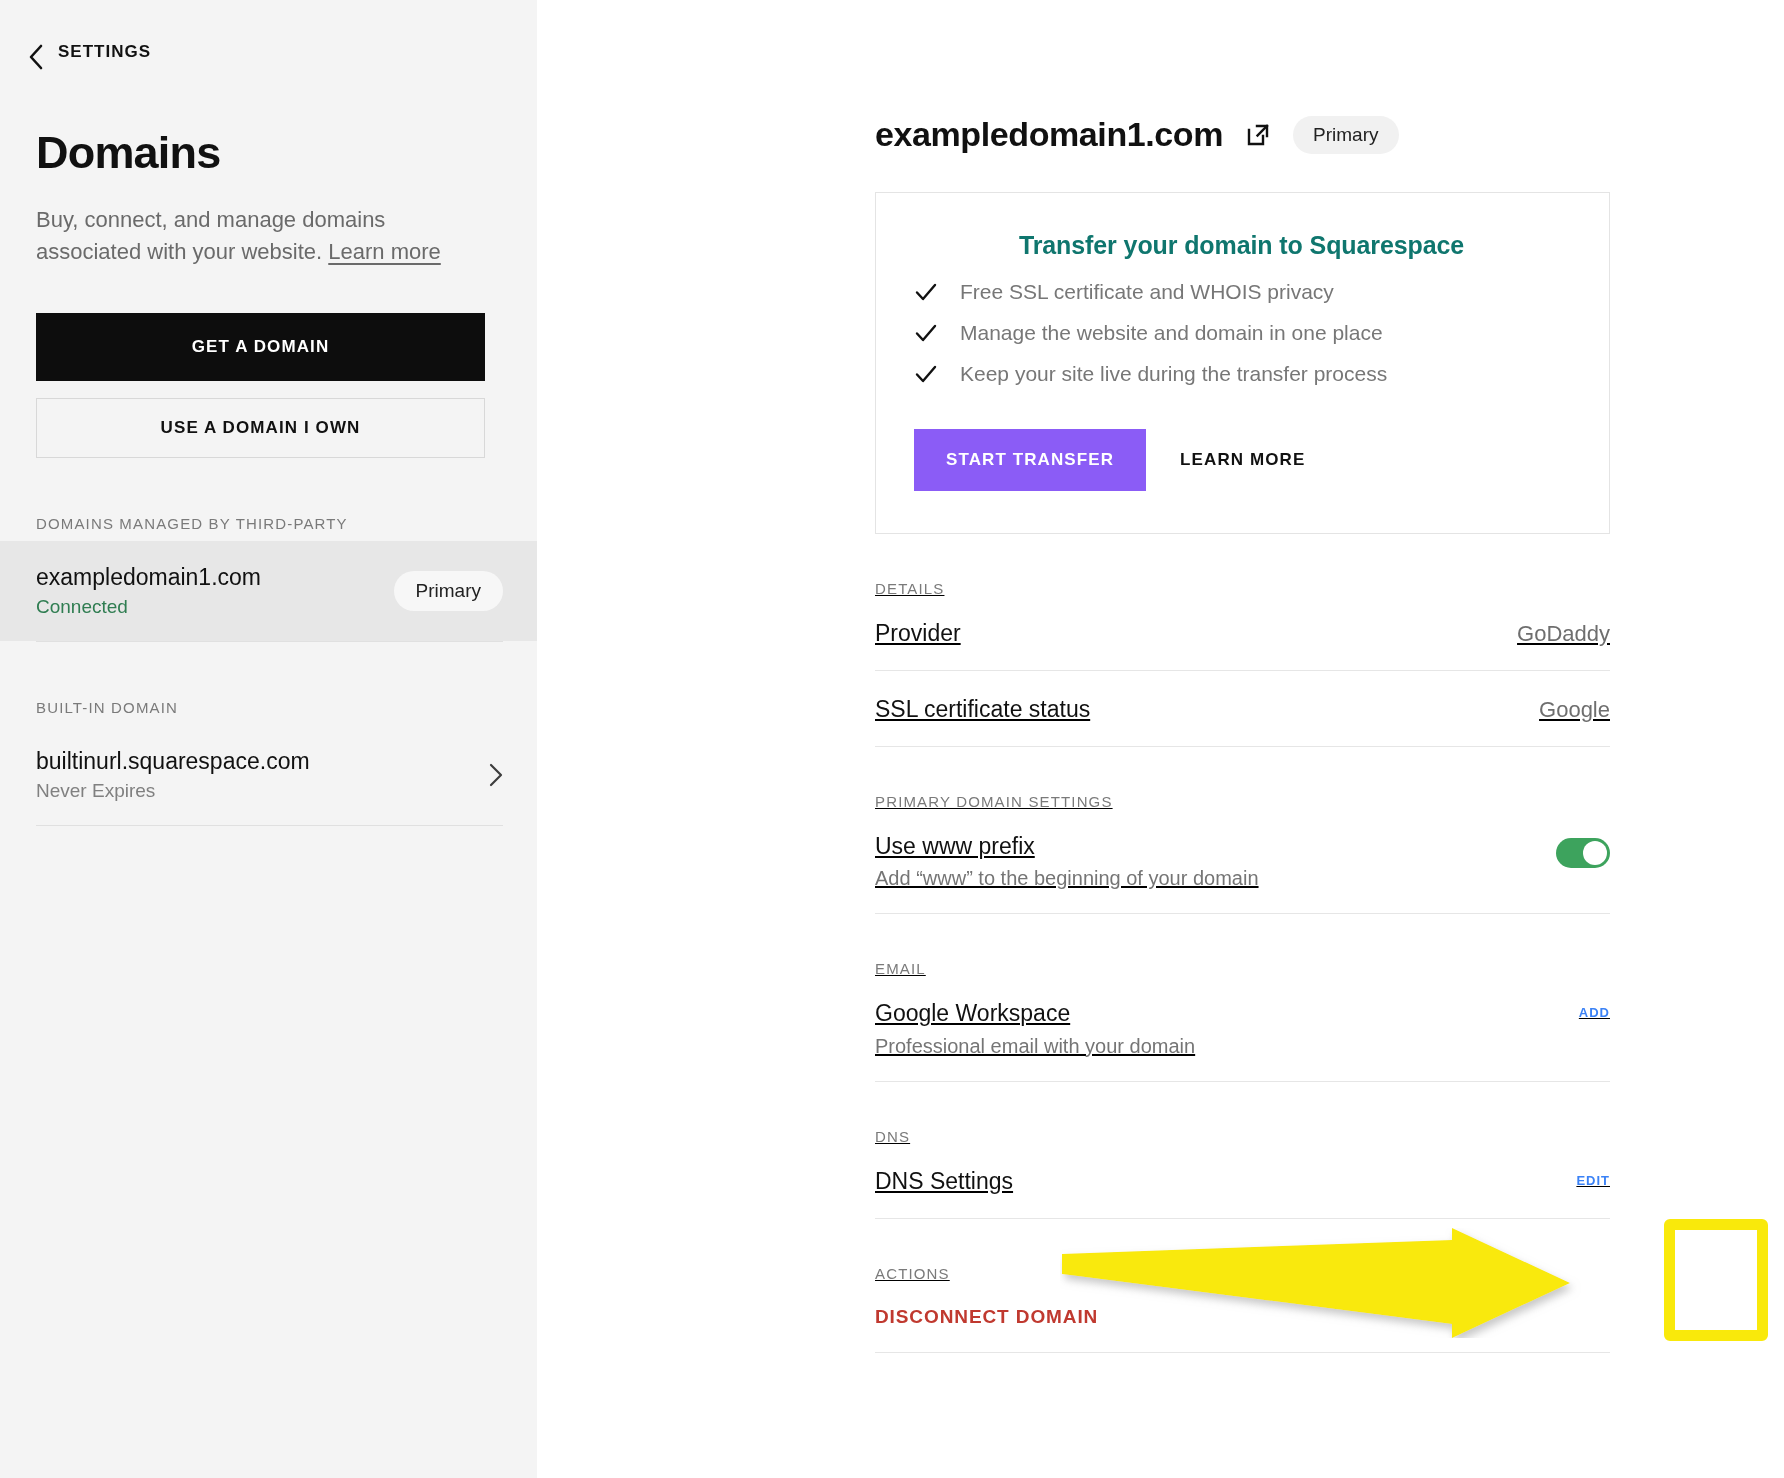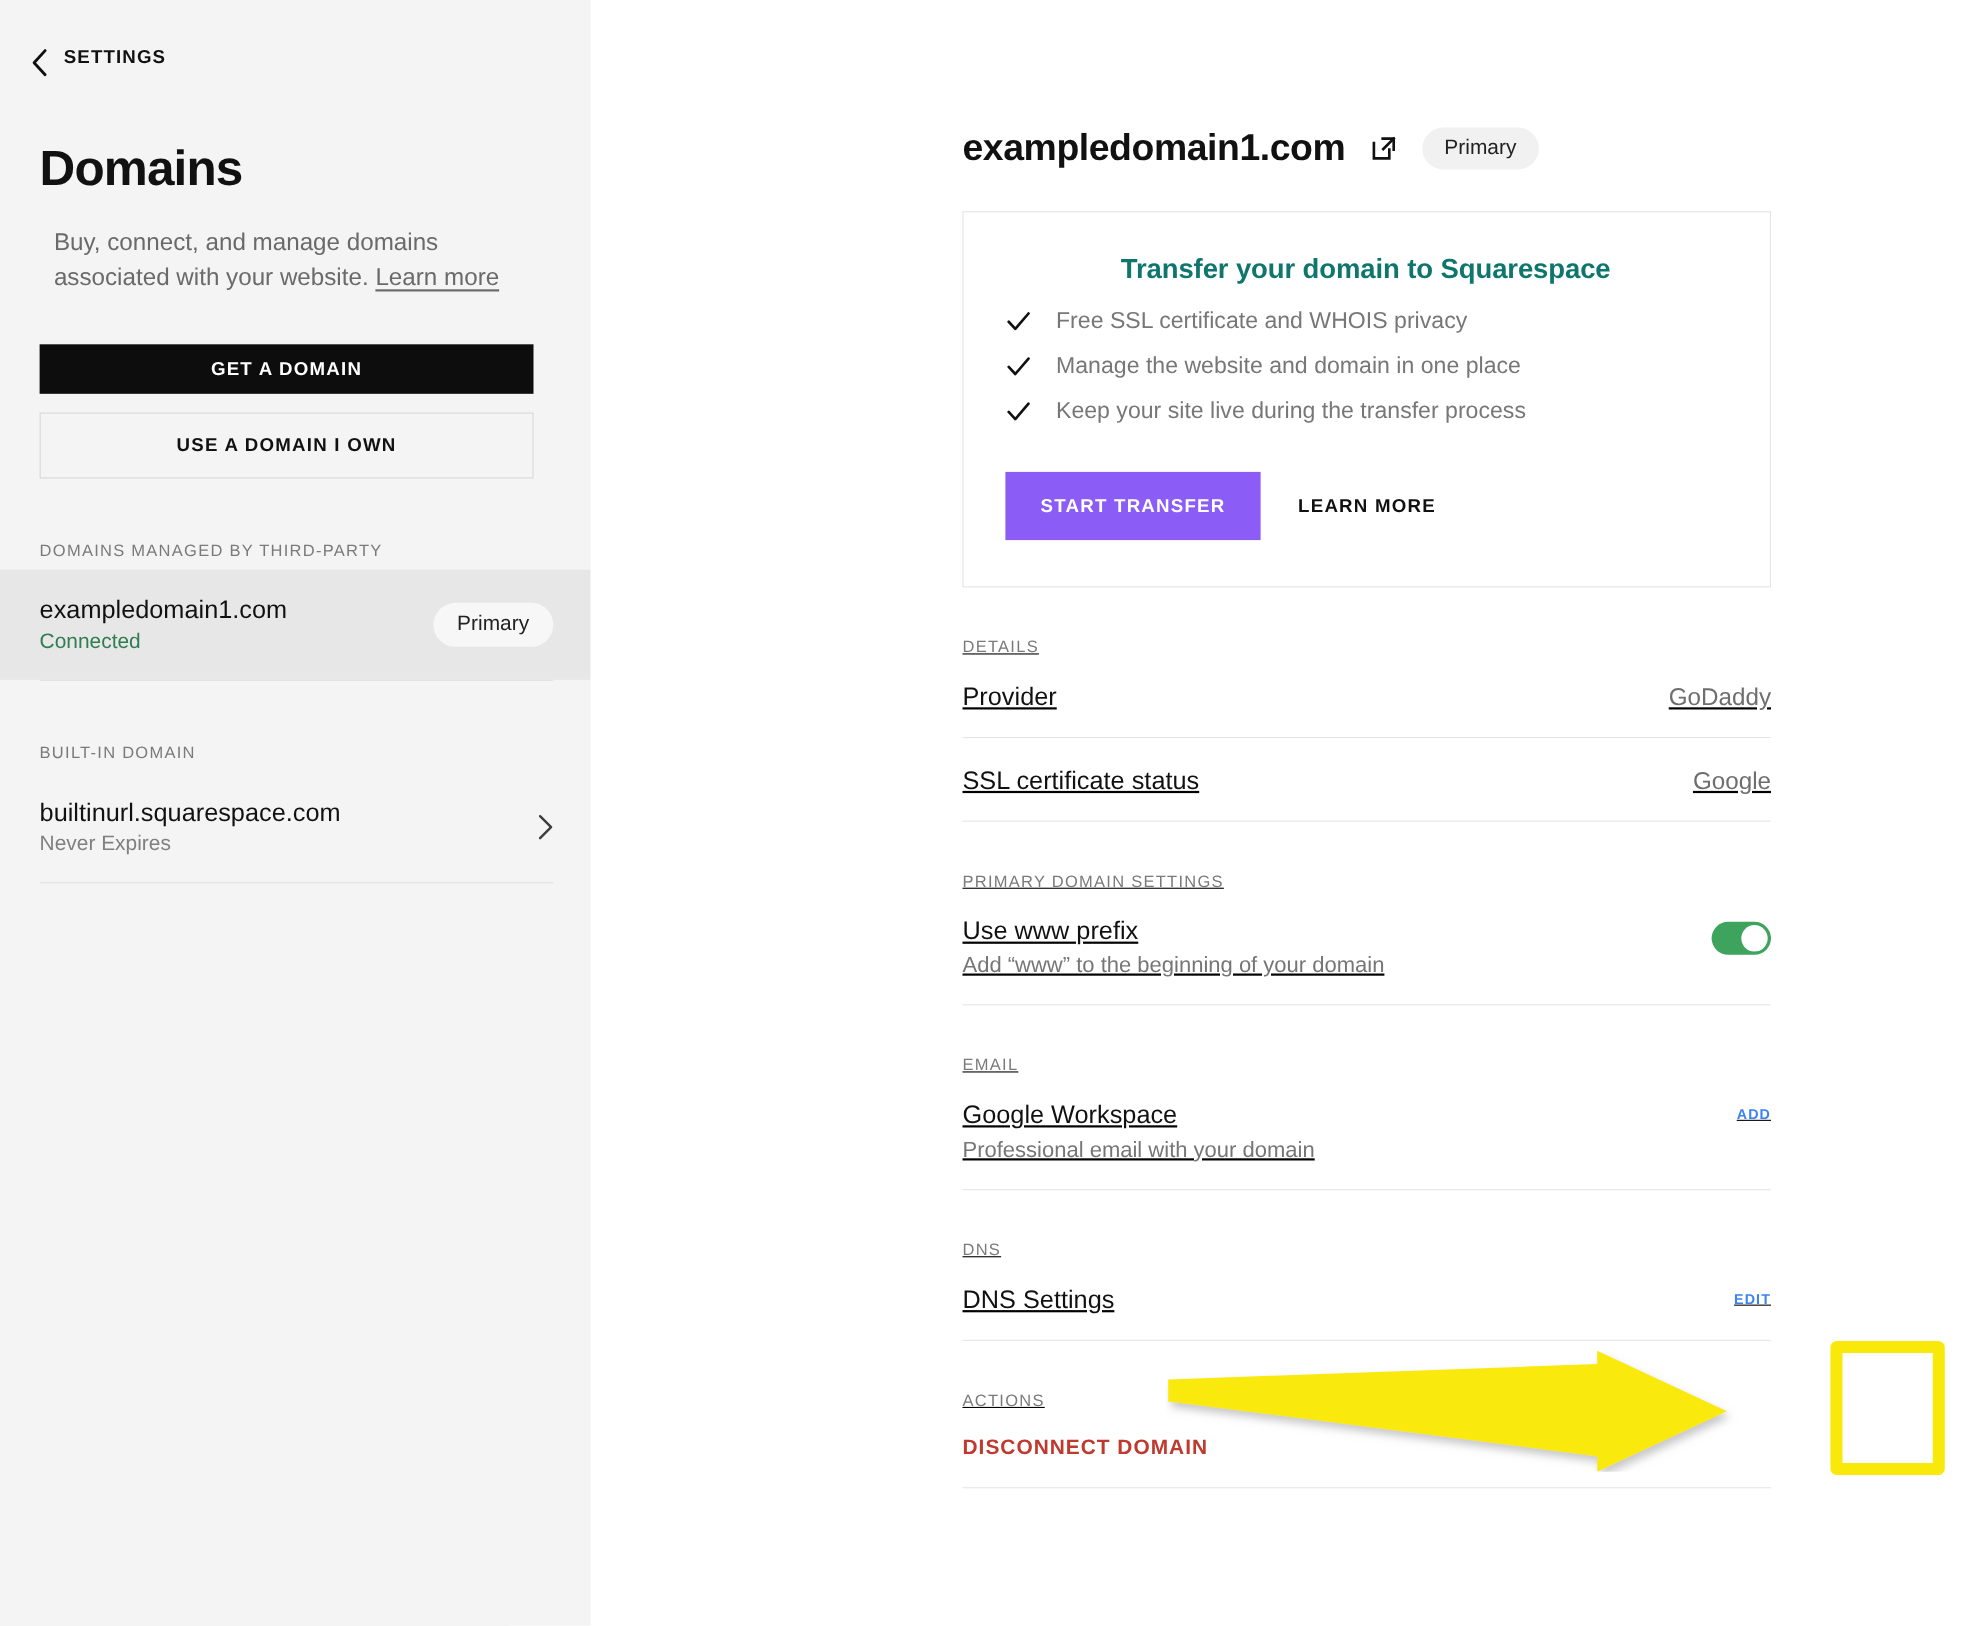--- a/index.html
+++ b/index.html
@@ -54,31 +54,30 @@
     color: #111111;
     margin-top: 67px;
     line-height: 1.05;
   }
   .page-desc {
     margin-top: 28px;
     font-size: 22px;
     line-height: 1.45;
     color: #6a6a6a;
     max-width: 444px;
-    margin-left: 13px;
   }
   .page-desc a {
     color: #6a6a6a;
     text-decoration: underline;
     text-underline-offset: 4px;
   }
   .btn-primary {
     margin-top: 45px;
     width: 449px;
-    height: 45px;
+    height: 68px;
     background: #0d0d0d;
     color: #ffffff;
     border: none;
     font-family: inherit;
     font-size: 17px;
     font-weight: 700;
     letter-spacing: 1.1px;
     cursor: pointer;
     display: flex;
     align-items: center;

